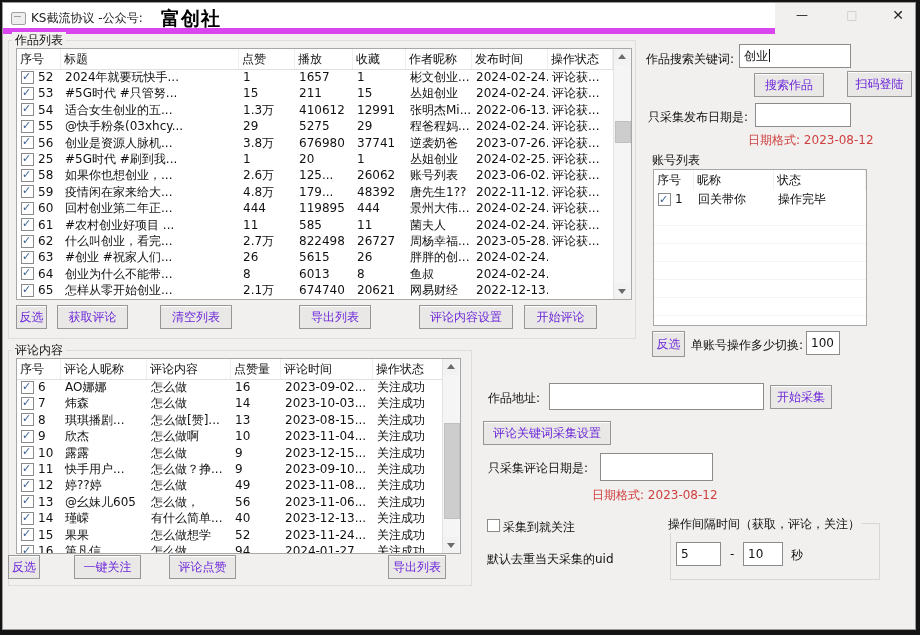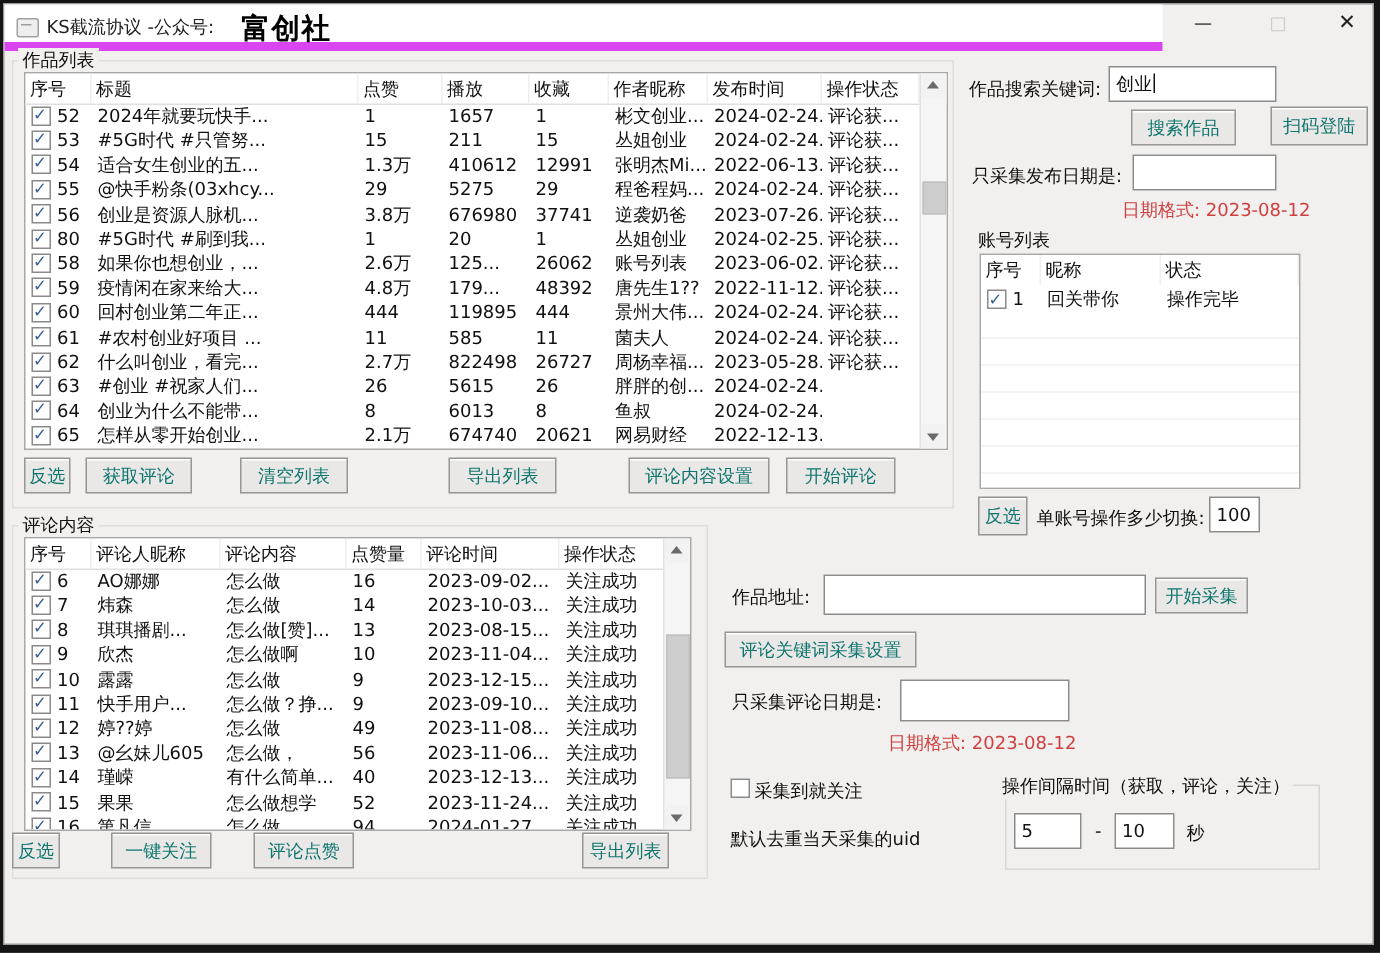--- a/index.html
+++ b/index.html
@@ -39,21 +39,21 @@
   
   .sb{position:absolute;top:0;bottom:0;right:0;width:17px;background:#f5f5f5;border-left:1px solid #e2e2e2;}
   .sb-up,.sb-dn{position:absolute;left:0;width:16px;height:16px;background:#f2f2f2;}
   .sb-up{top:0;} .sb-dn{bottom:0;}
   .sb-up::after,.sb-dn::after{content:"";position:absolute;left:4px;border-left:4px solid transparent;border-right:4px solid transparent;}
   .sb-up::after{top:5px;border-bottom:5px solid #6a6a6a;}
   .sb-dn::after{bottom:5px;border-top:5px solid #6a6a6a;}
   .sb-thumb{position:absolute;left:1px;width:14px;background:#cdcdcd;border:1px solid #c0c0c0;}
   
   .btn{position:absolute;height:24px;background:#e9e8e7;border:1px solid #969696;box-shadow:inset 0 1px 0 #ffffff;
-       text-align:center;line-height:22px;font-size:12px;color:#0f766e;box-sizing:border-box;}
+       text-align:center;line-height:22px;font-size:12px;color:#6d28d9;box-sizing:border-box;}
   
   .input{position:absolute;background:#fff;border:1px solid #8b8b8b;box-sizing:border-box;
          line-height:22px;padding-left:4px;overflow:hidden;white-space:nowrap;}
   .caret{display:inline-block;width:1px;height:13px;background:#111;vertical-align:-2px;margin-left:1px;}
   .lbl{position:absolute;white-space:nowrap;color:#111;}
   .red{color:#cf4040;}
 </style>
 </head>
 <body>
 
@@ -148,21 +148,21 @@
           <div class="td w3">3.8万</div>
           <div class="td w4">676980</div>
           <div class="td w5">37741</div>
           <div class="td w6">逆袭奶爸</div>
           <div class="td w7">2023-07-26...</div>
           <div class="td w8">评论获...</div>
         </div>
         <div class="tr">
           <div class="idcell w1">
             <span class="cbx"></span>
-            <span>80</span>
+            <span>25</span>
           </div>
           <div class="td w2">#5G时代 #刷到我...</div>
           <div class="td w3">1</div>
           <div class="td w4">20</div>
           <div class="td w5">1</div>
           <div class="td w6">丛姐创业</div>
           <div class="td w7">2024-02-25...</div>
           <div class="td w8">评论获...</div>
         </div>
         <div class="tr">

